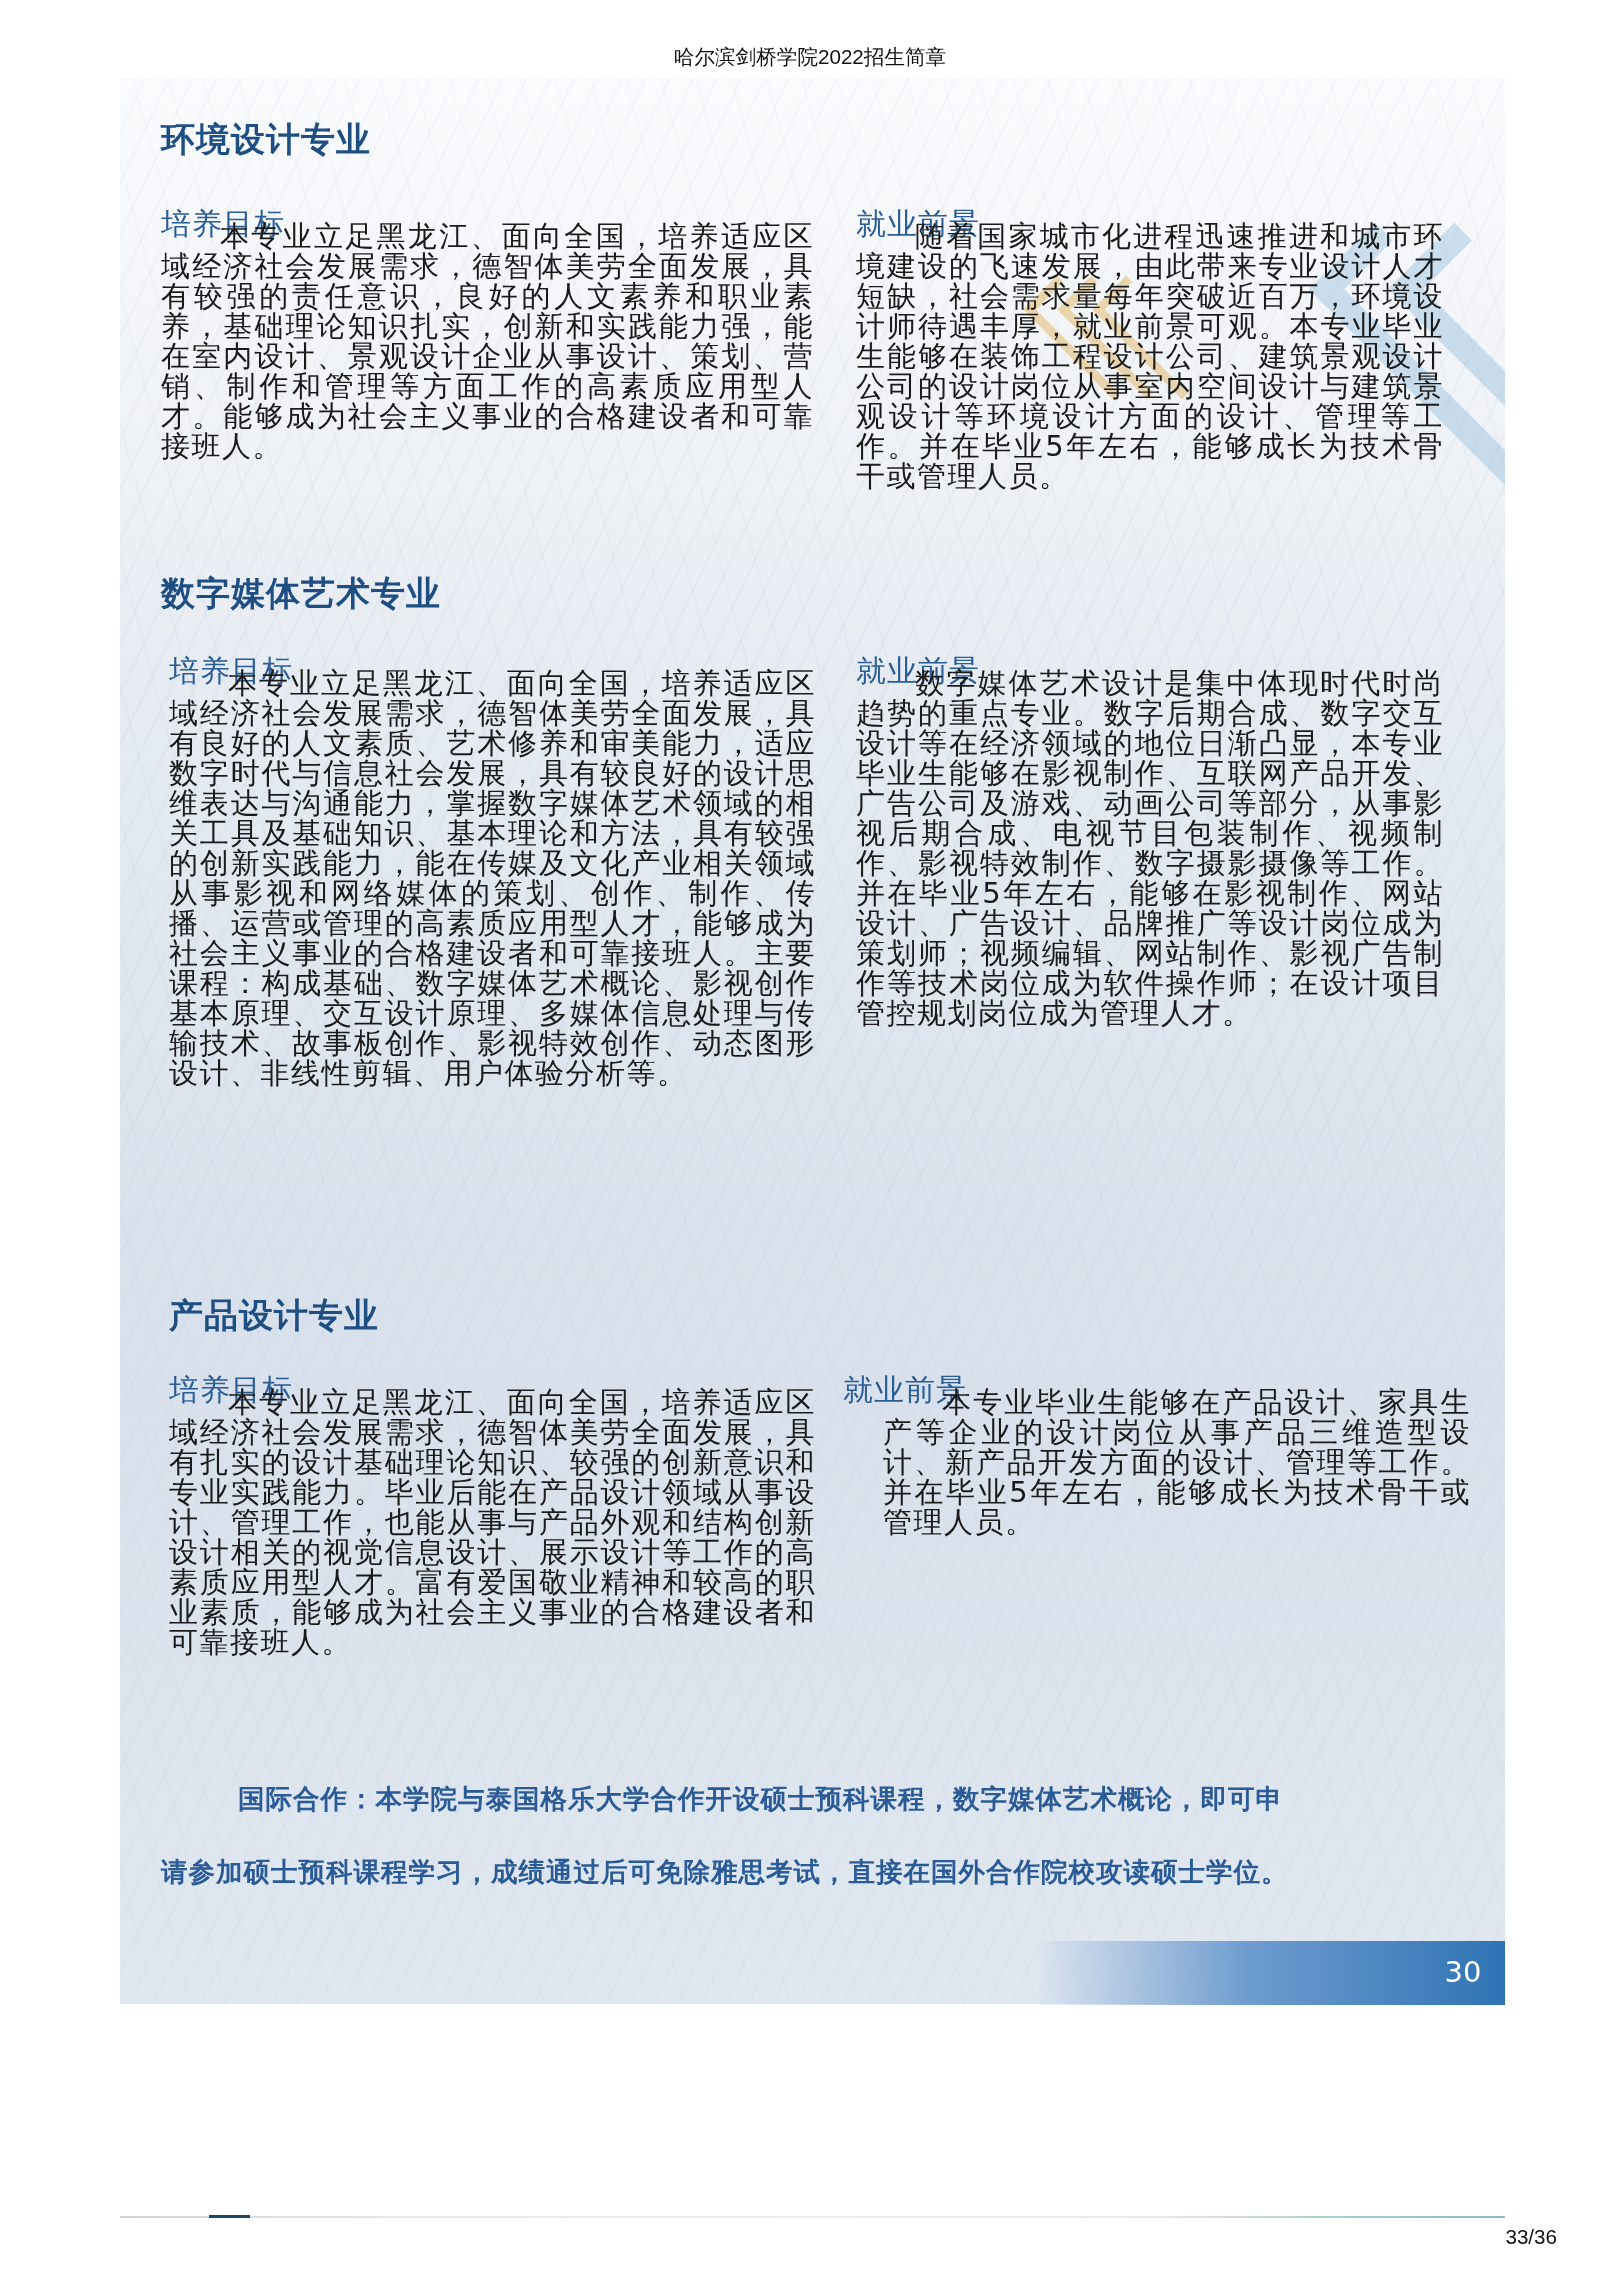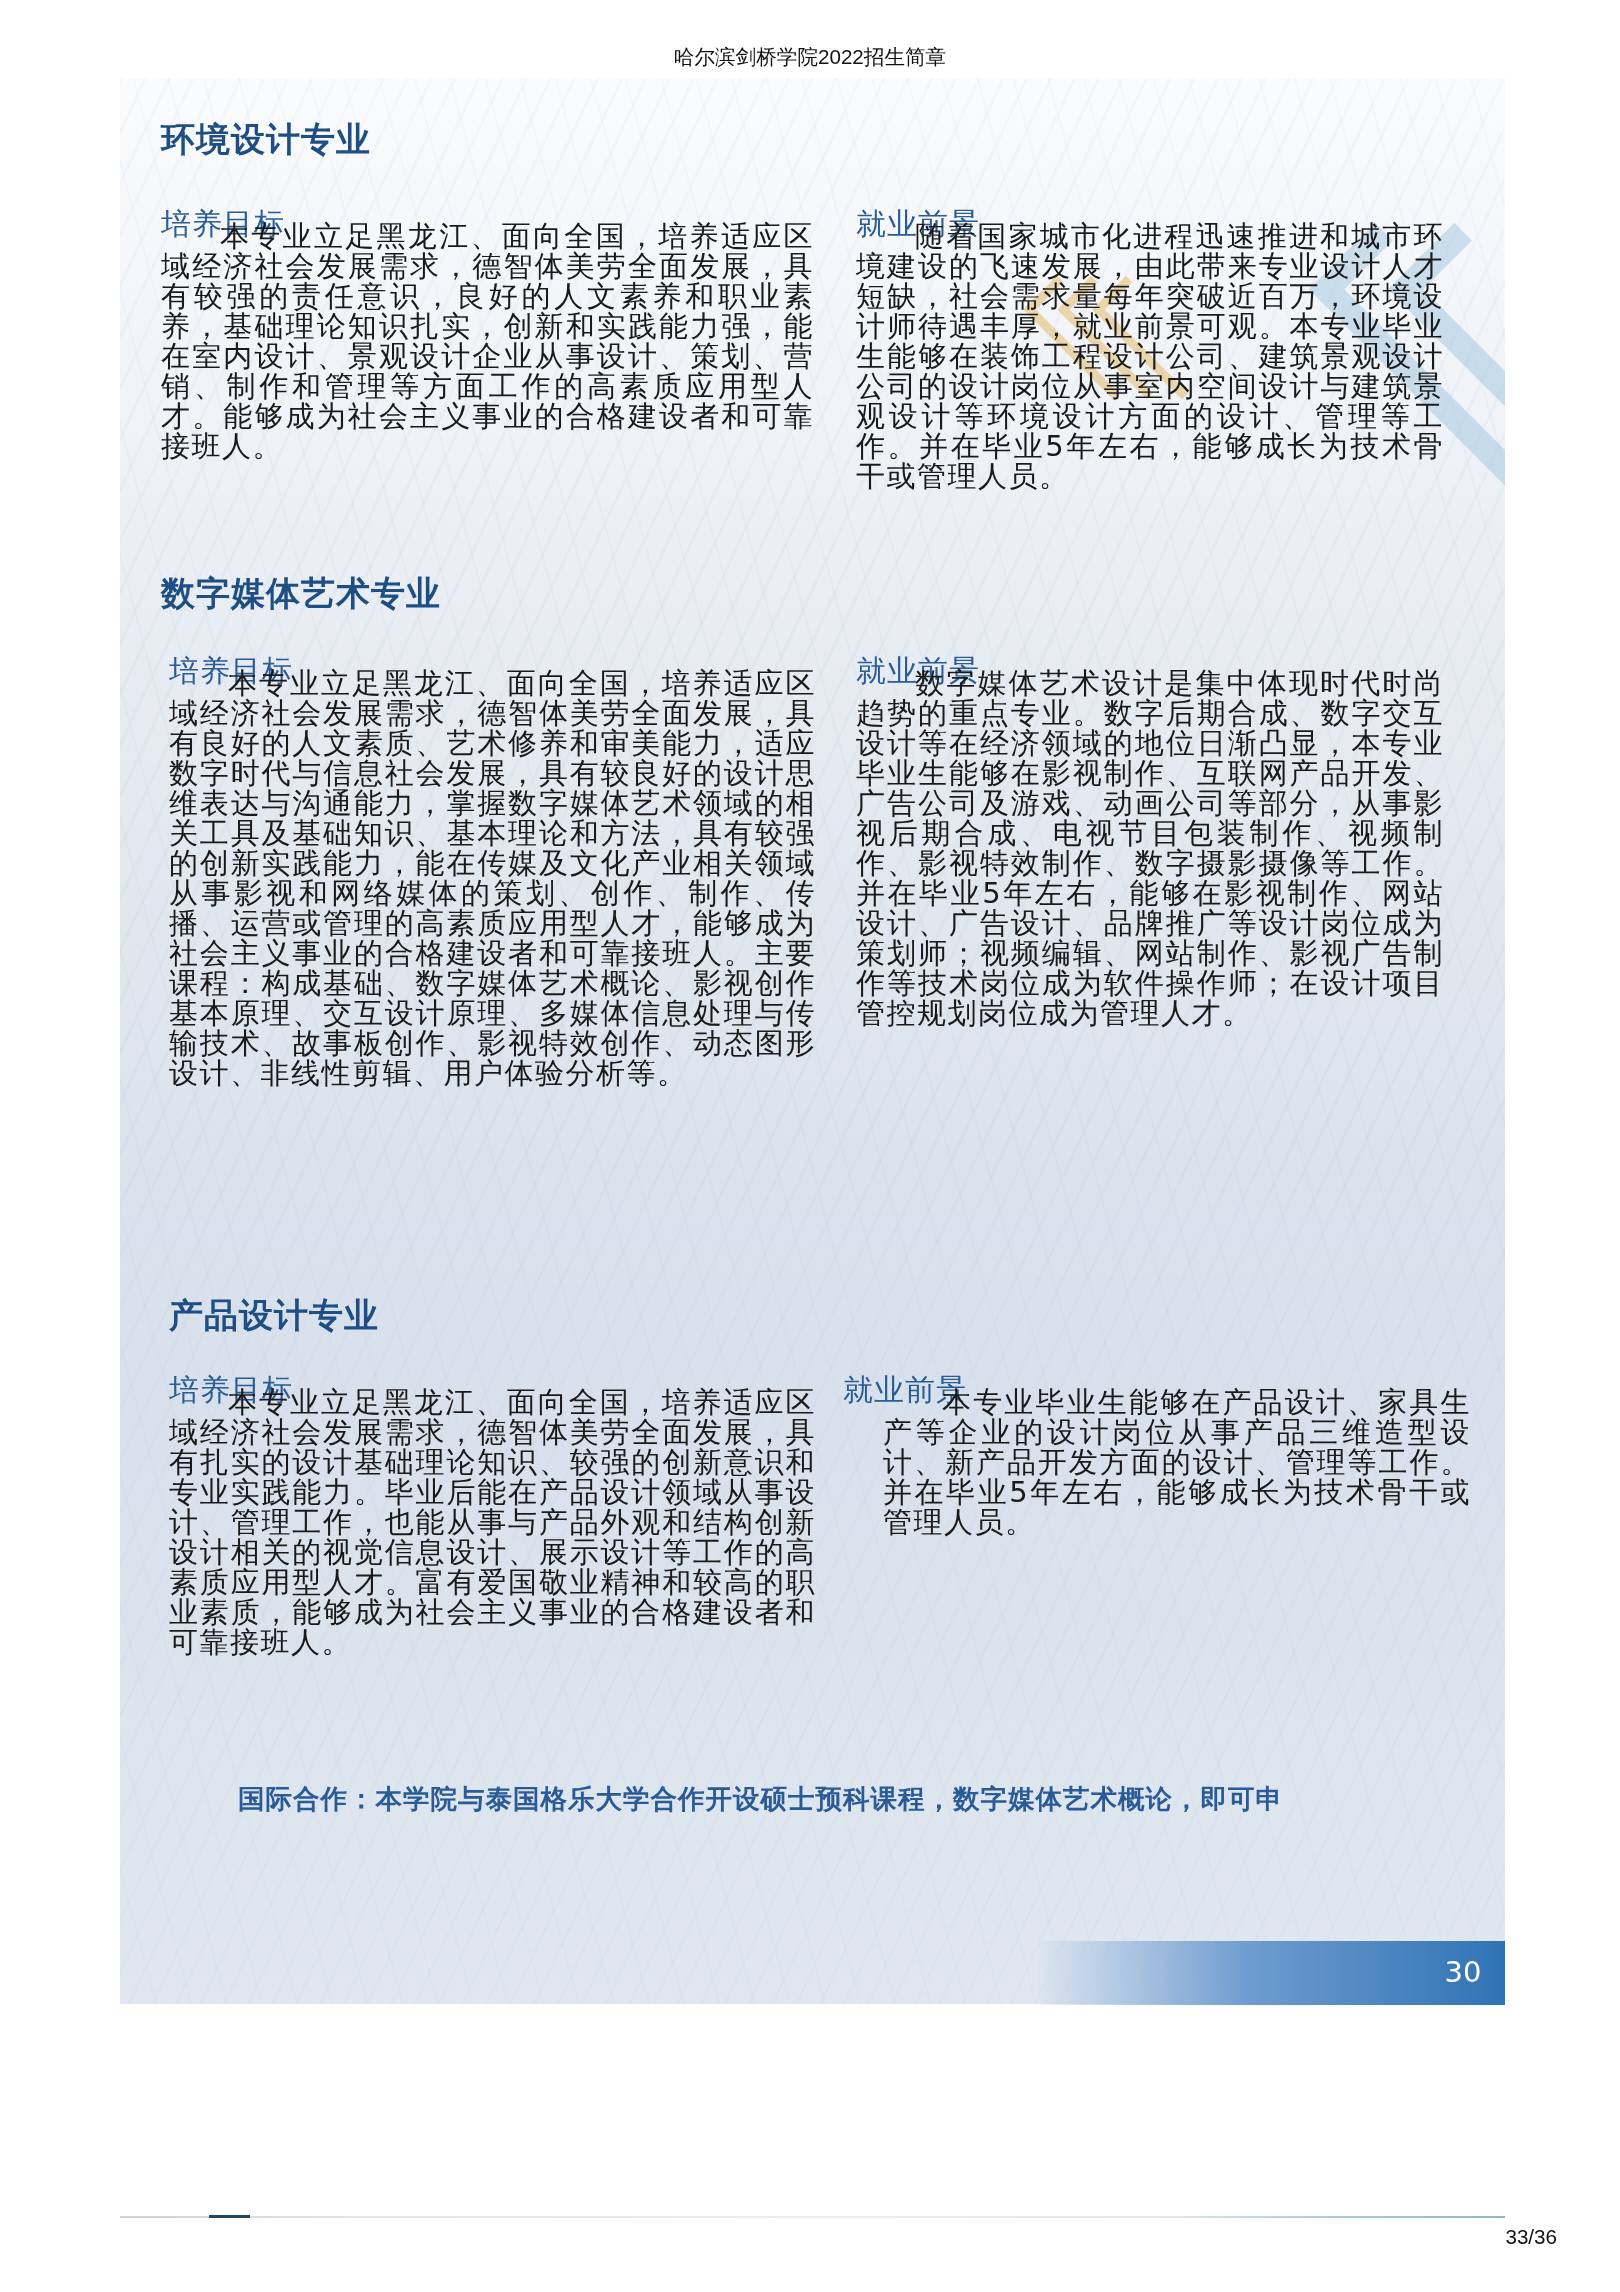--- a/index.html
+++ b/index.html
@@ -91,20 +91,21 @@
   <div class="sub-title" style="left:736px; top:557px;">就业前景</div>
   <div class="body-text" style="left:736px; top:590px; width:588px; text-indent:59px;">数字媒体艺术设计是集中体现时代时尚趋势的重点专业。数字后期合成、数字交互设计等在经济领域的地位日渐凸显，本专业毕业生能够在影视制作、互联网产品开发、广告公司及游戏、动画公司等部分，从事影视后期合成、电视节目包装制作、视频制作、影视特效制作、数字摄影摄像等工作。并在毕业5年左右，能够在影视制作、网站设计、广告设计、品牌推广等设计岗位成为策划师；视频编辑、网站制作、影视广告制作等技术岗位成为软件操作师；在设计项目管控规划岗位成为管理人才。</div>
 
   <div class="major-title" style="left:49px; top:1215px;">产品设计专业</div>
   <div class="sub-title" style="left:49px; top:1276px;">培养目标</div>
   <div class="body-text" style="left:49px; top:1309px; width:647px; text-indent:59px;">本专业立足黑龙江、面向全国，培养适应区域经济社会发展需求，德智体美劳全面发展，具有扎实的设计基础理论知识、较强的创新意识和专业实践能力。毕业后能在产品设计领域从事设计、管理工作，也能从事与产品外观和结构创新设计相关的视觉信息设计、展示设计等工作的高素质应用型人才。富有爱国敬业精神和较高的职业素质，能够成为社会主义事业的合格建设者和可靠接班人。</div>
   <div class="sub-title" style="left:723px; top:1276px;">就业前景</div>
   <div class="body-text" style="left:723px; top:1309px; width:588px; text-indent:59px;margin-left:40px;">本专业毕业生能够在产品设计、家具生产等企业的设计岗位从事产品三维造型设计、新产品开发方面的设计、管理等工作。并在毕业5年左右，能够成长为技术骨干或管理人员。</div>
 
   <div class="intl" style="top:1703px; padding-left:69px; left:49px;">国际合作：本学院与泰国格乐大学合作开设硕士预科课程，数字媒体艺术概论，即可申</div>
+  <div class="intl" style="top:1776px; left:41px;">请参加硕士预科课程学习，成绩通过后可免除雅思考试，直接在国外合作院校攻读硕士学位。</div>
 </div>
 
 <div class="page-band">
   <span class="page-band-num">30</span>
 </div>
 
 <div class="footer-line"></div>
 <div class="footer-accent"></div>
 <div class="page-counter">33/36</div>
 

